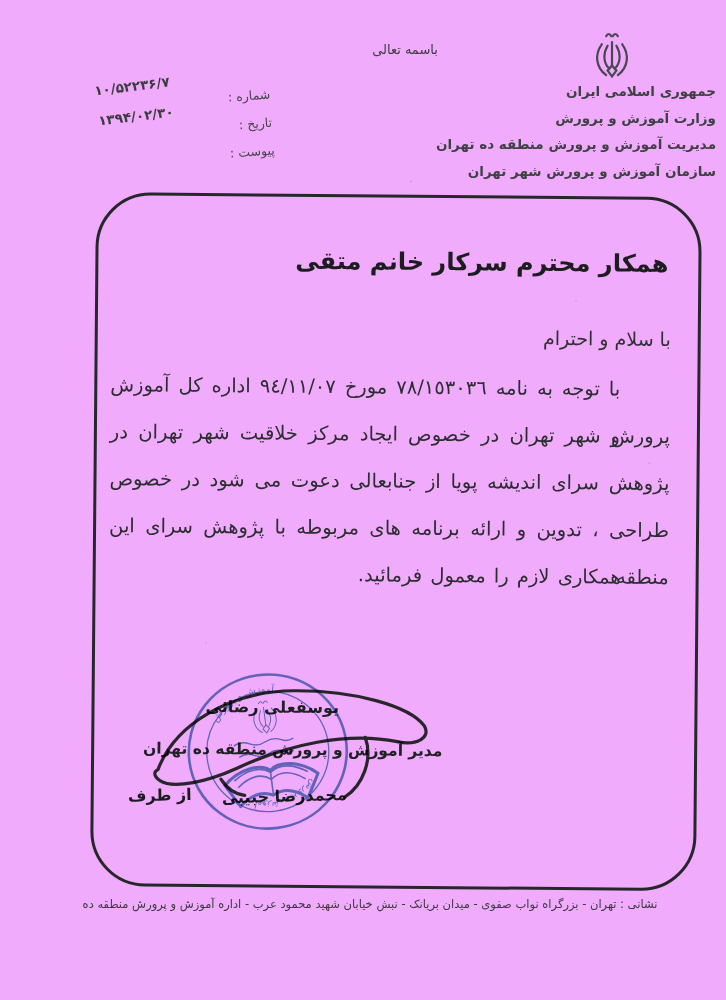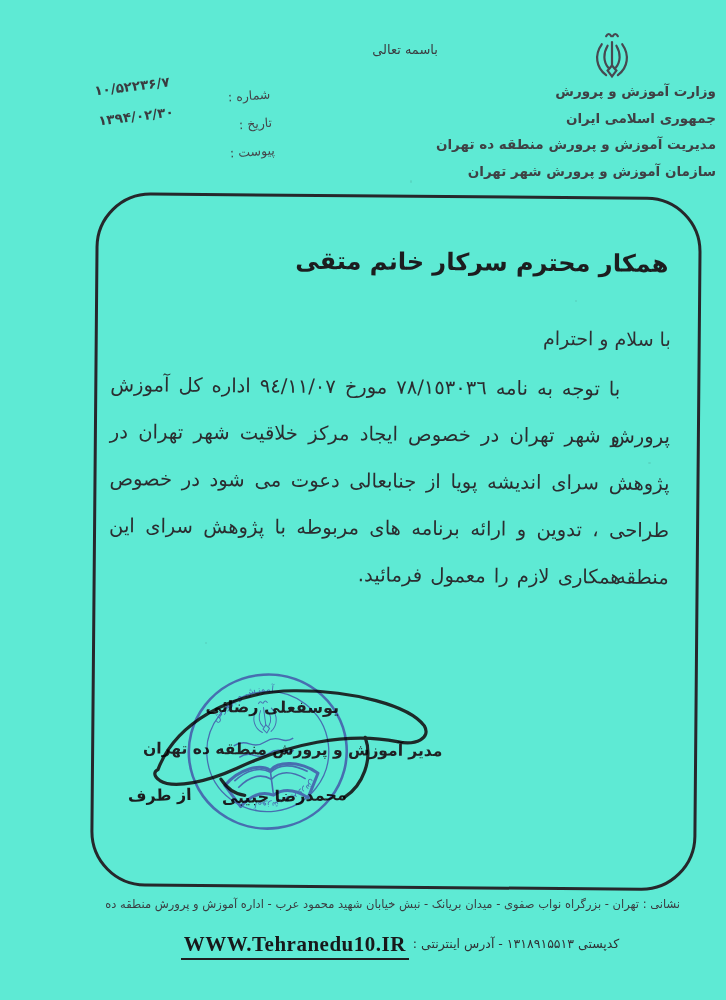--- a/index.html
+++ b/index.html
@@ -1,19 +1,19 @@
 <!DOCTYPE html>
 <html lang="fa"><head>
 <meta charset="utf-8">
 <style>
   html,body{margin:0;padding:0;}
   body{background:#e8e8e6;font-family:"DejaVu Sans",sans-serif;}
   .page{
     position:relative;width:726px;height:1000px;margin:0 auto;
-    background:#5eead4;overflow:hidden;color:#2b2d30;
+    background:#f0abfc;overflow:hidden;color:#2b2d30;
   }
   .fa{direction:rtl;unicode-bidi:plaintext;font-family:"DejaVu Sans",sans-serif;}
 
   
   .bismillah{position:absolute;top:42px;left:245px;width:320px;text-align:center;
     font-size:13px;color:#3b3d41;}
   .meta-label{position:absolute;font-size:12.5px;color:#44464a;transform:rotate(-4deg);}
   .meta-value{position:absolute;font-size:13.5px;font-weight:bold;color:#3a3c40;
     transform:rotate(-7deg);letter-spacing:1px;}
   .lbl-number{top:88px;right:456px;}
@@ -50,21 +50,21 @@
     color:#202124;white-space:nowrap;}
   .sig-onbehalf{position:absolute;top:590px;left:34px;font-size:16px;font-weight:bold;
     color:#1b1c1e;transform:rotate(-2deg);letter-spacing:2px;}
   .sig-deputy{position:absolute;top:590px;left:128px;font-size:16px;font-weight:bold;
     color:#1b1c1e;transform:rotate(-2deg);letter-spacing:1px;}
   .stamp{position:absolute;top:473px;left:89px;mix-blend-mode:multiply;
     transform:rotate(-8deg);opacity:.82;}
   .scribble{position:absolute;top:486px;left:31px;mix-blend-mode:multiply;opacity:.92;}
 
   
-  .footer-address{position:absolute;top:897px;left:60px;width:620px;text-align:right;
+  .footer-address{position:absolute;top:897px;left:60px;width:620px;text-align:center;
     font-size:11.5px;color:#3a3c40;white-space:nowrap;}
   .footer-postal{position:absolute;top:932px;left:100px;width:600px;text-align:center;
     direction:rtl;font-size:12.5px;color:#2f3134;}
   .website{display:inline-block;font-family:"Liberation Serif","DejaVu Serif",serif;
     font-size:21px;font-weight:bold;color:#17181a;border-bottom:2.5px solid #1d1e20;
     padding:0 3px 1px 3px;letter-spacing:.5px;direction:ltr;vertical-align:-3px;}
 
   
   .dot{position:absolute;border-radius:50%;background:rgba(40,40,40,.10);}
 </style>
@@ -89,22 +89,22 @@
         <path d="M30,46 L24,53 L30,61 L36,53 Z"></path>
         <path d="M24,19 C18,29 18,41 25,49"></path>
         <path d="M36,19 C42,29 42,41 35,49"></path>
         <path d="M16,17 C6,31 8,49 22,59"></path>
         <path d="M44,17 C54,31 52,49 38,59"></path>
       </g>
     </svg>
   </div>
 
   <div class="org">
+    <div class="org-line fa">جمهوری اسلامی ایران</div>
     <div class="org-line fa">وزارت آموزش و پرورش</div>
-    <div class="org-line fa">جمهوری اسلامی ایران</div>
     <div class="org-line fa">مدیریت آموزش و پرورش منطقه ده تهران</div>
     <div class="org-line fa">سازمان آموزش و پرورش شهر تهران</div>
   </div>
 
   <div class="frame">
 
     <div class="recipient fa">همکار محترم سرکار خانم متقی</div>
 
     <div class="salutation fa">با سلام و احترام</div>
 
@@ -167,24 +167,20 @@
           <path d="M 240,54 C 248,76 238,102 220,114"></path>
           <path d="M 96,97 C 102,106 110,112 120,113"></path>
         </g>
       </svg>
     </div>
 
   </div>
 
   <div class="footer-address fa">نشانی : تهران - بزرگراه نواب صفوی - میدان بریانک - نبش خیابان شهید محمود عرب - اداره آموزش و پرورش منطقه ده</div>
 
-  <div class="footer-postal">
-    <span class="fa">کدپستی ۱۳۱۸۹۱۵۵۱۳ - آدرس اینترنتی :</span>
-    <span class="website">WWW.Tehranedu10.IR</span>
-  </div>
 
   <div class="dot" style="top:268px;left:520px;width:3px;height:3px;"></div>
   <div class="dot" style="top:300px;left:575px;width:2px;height:2px;"></div>
   <div class="dot" style="top:462px;left:648px;width:3px;height:2px;"></div>
   <div class="dot" style="top:642px;left:205px;width:2px;height:2px;"></div>
   <div class="dot" style="top:180px;left:410px;width:2px;height:3px;"></div>
 
 </div>
 
 </body></html>

